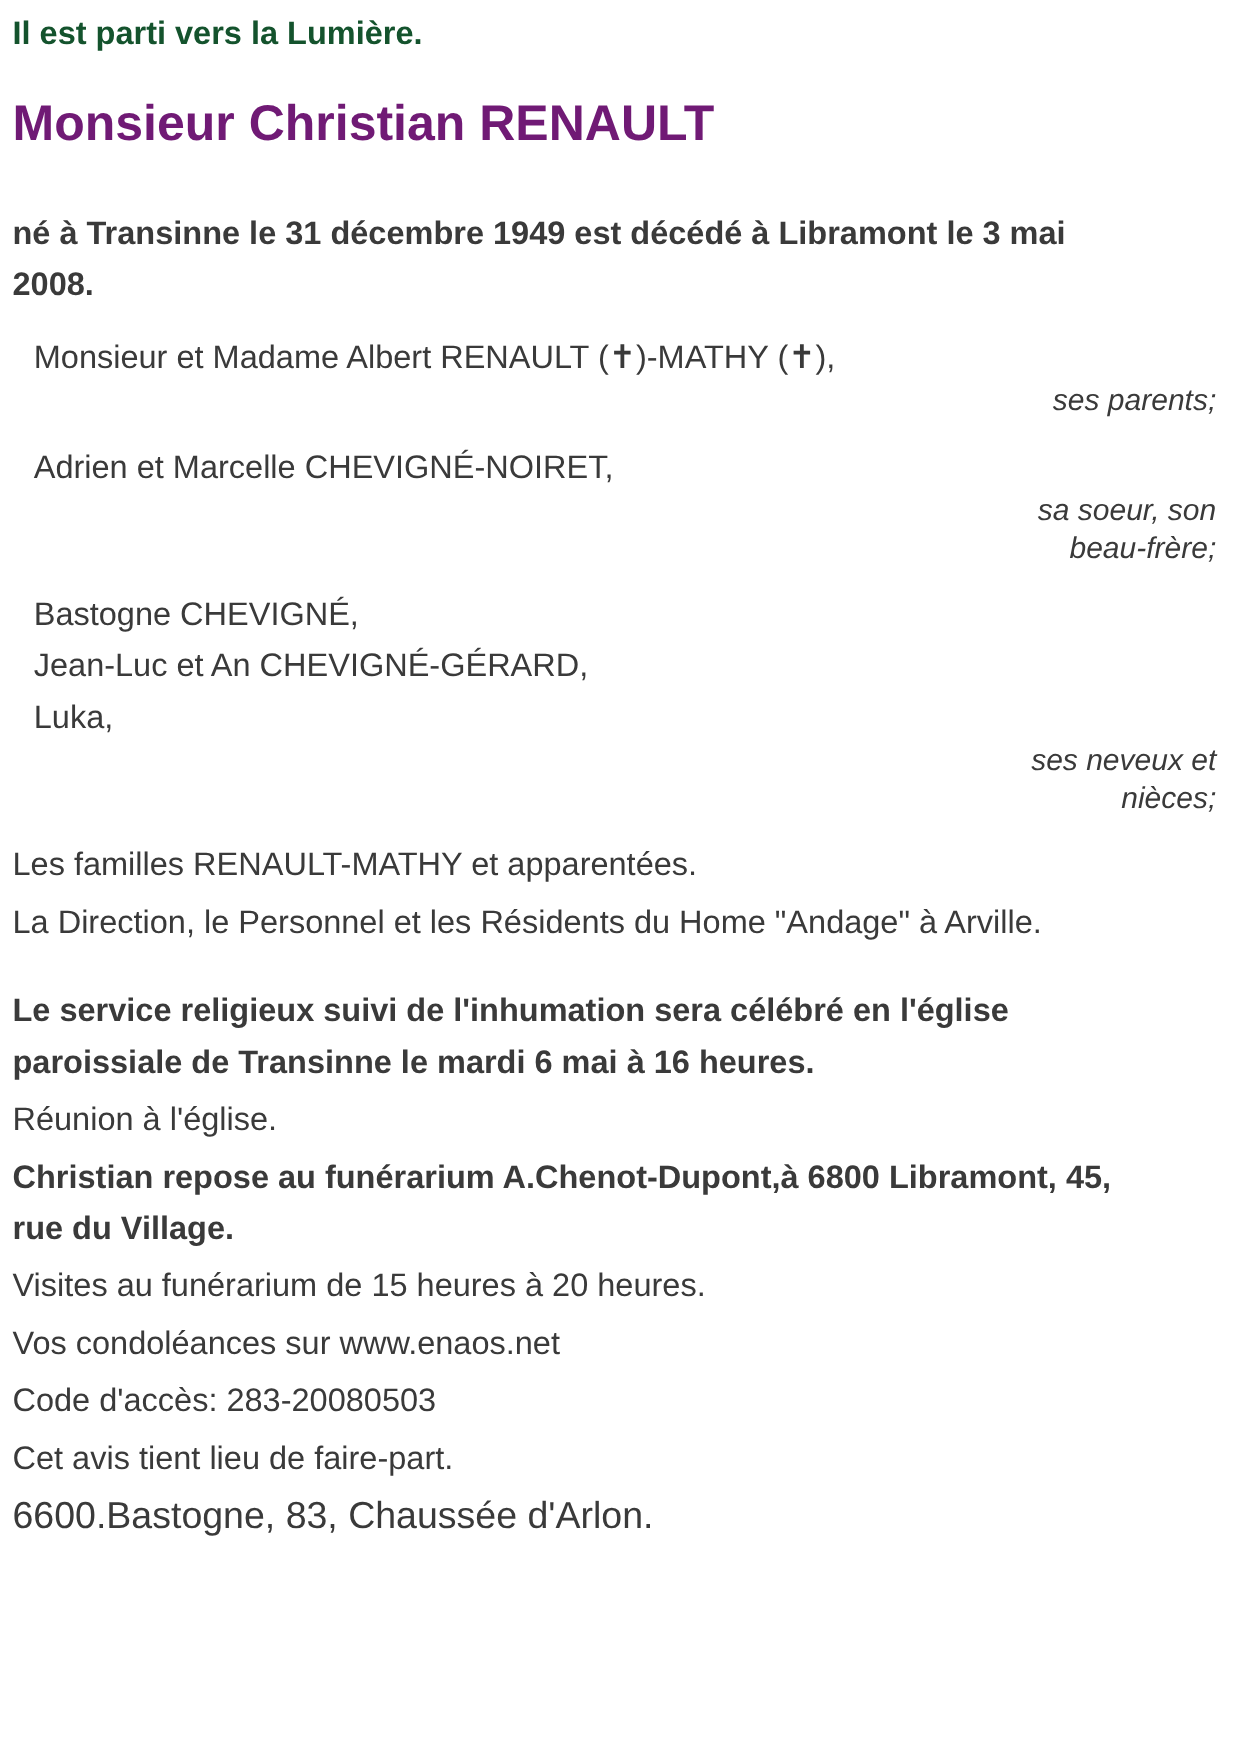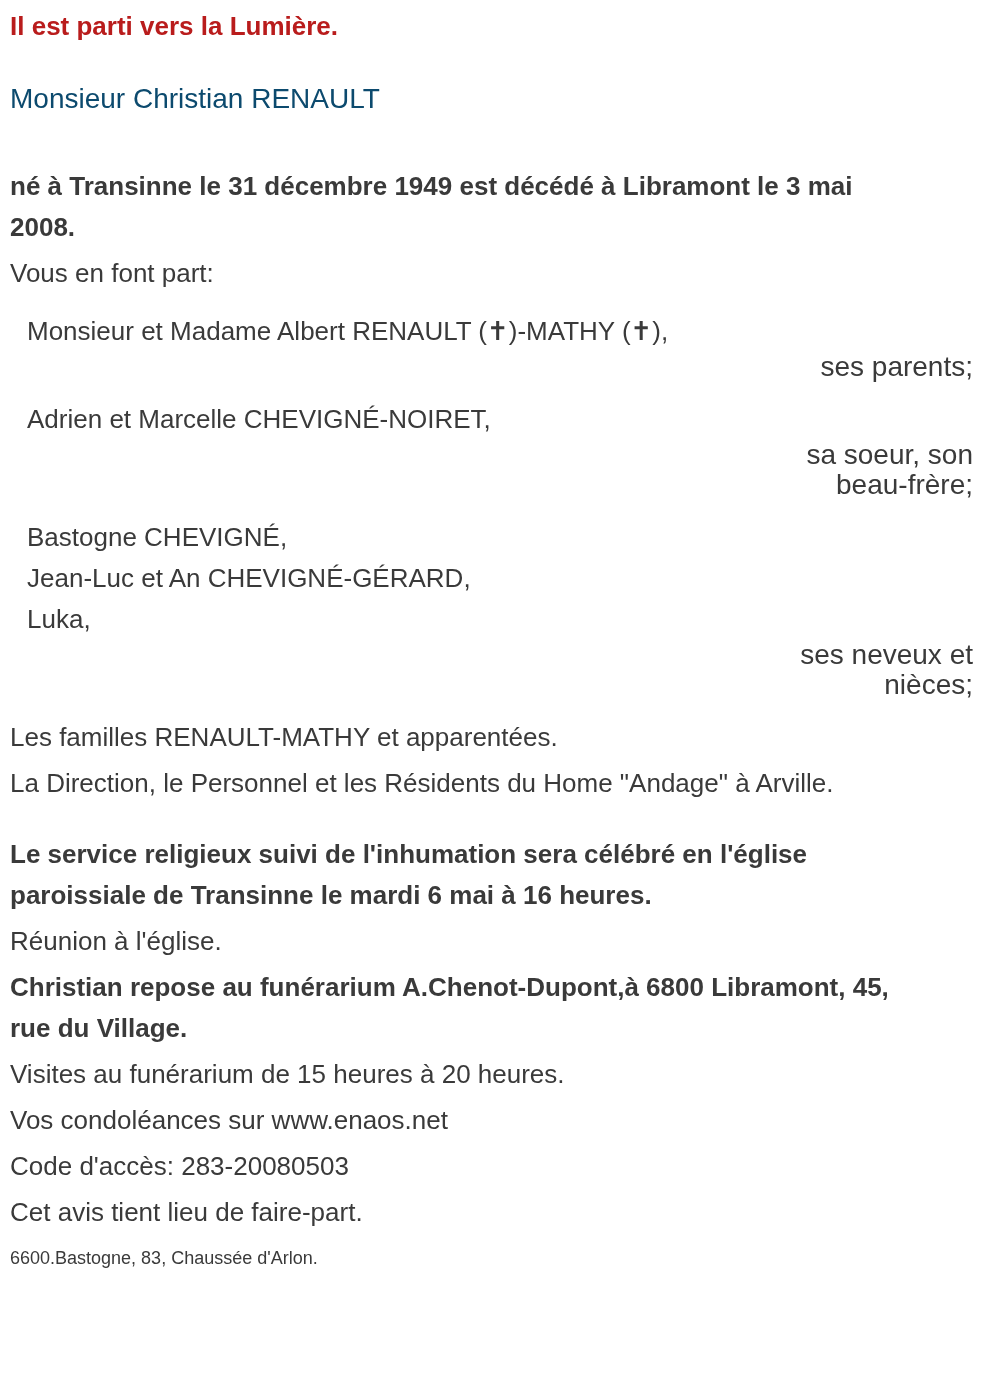--- a/index.html
+++ b/index.html
@@ -13,73 +13,73 @@
     overflow: hidden;
     font-family: "Liberation Sans", "DejaVu Sans", sans-serif;
     color: #3a3a3a;
   }
   .notice {
     padding: 10px 10px 0 10px;
   }
   .epitaph {
     font-size: 26px;
     font-weight: bold;
-    color: #b91c1c;
+    color: #14532d;
     line-height: 32px;
     margin: 0 0 34px 0;
   }
   .deceased-name {
-    font-size: 28px;
-    font-weight: normal;
-    color: #0c4a6e;
+    font-size: 40px;
+    font-weight: bold;
+    color: #701a75;
     line-height: 46px;
     margin: 0 0 44px 0;
   }
   .para {
     font-size: 26px;
     line-height: 41px;
     margin: 0 0 5px 0;
   }
   .para .line { white-space: nowrap; font-weight: bold; }
   .mourner { margin: 17px; }
   .name-line {
     font-size: 26px;
     line-height: 41px;
     white-space: nowrap;
   }
   .relation {
     text-align: right;
-    font-size: 28px;
+    font-style: italic;
+    font-size: 24px;
     line-height: 30px;
     margin: 0 0 2px 0;
   }
   .relation .rel-line { white-space: nowrap; }
   .section-gap-1 { margin-top: 30px; }
   .section-gap-2 { margin-top: 28px; }
   .footer-address {
-    font-size: 18px;
+    font-size: 30px;
     line-height: 41px;
     margin: 0;
   }
 </style>
 </head>
 <body>
 
 <div class="notice">
 
   <div class="epitaph">Il est parti vers la Lumière.</div>
 
   <div class="deceased-name">Monsieur Christian RENAULT</div>
 
   <div class="para">
     <div class="line">né à Transinne le 31 décembre 1949 est décédé à Libramont le 3 mai</div>
     <div class="line">2008.</div>
   </div>
 
-  <div class="para">Vous en font part:</div>
 
   <div class="mourner">
     <div class="name-line">Monsieur et Madame Albert RENAULT (✝)-MATHY (✝),</div>
     <div class="relation">
       <div class="rel-line">ses parents;</div>
     </div>
   </div>
 
   <div class="mourner">
     <div class="name-line">Adrien et Marcelle CHEVIGNÉ-NOIRET,</div>

